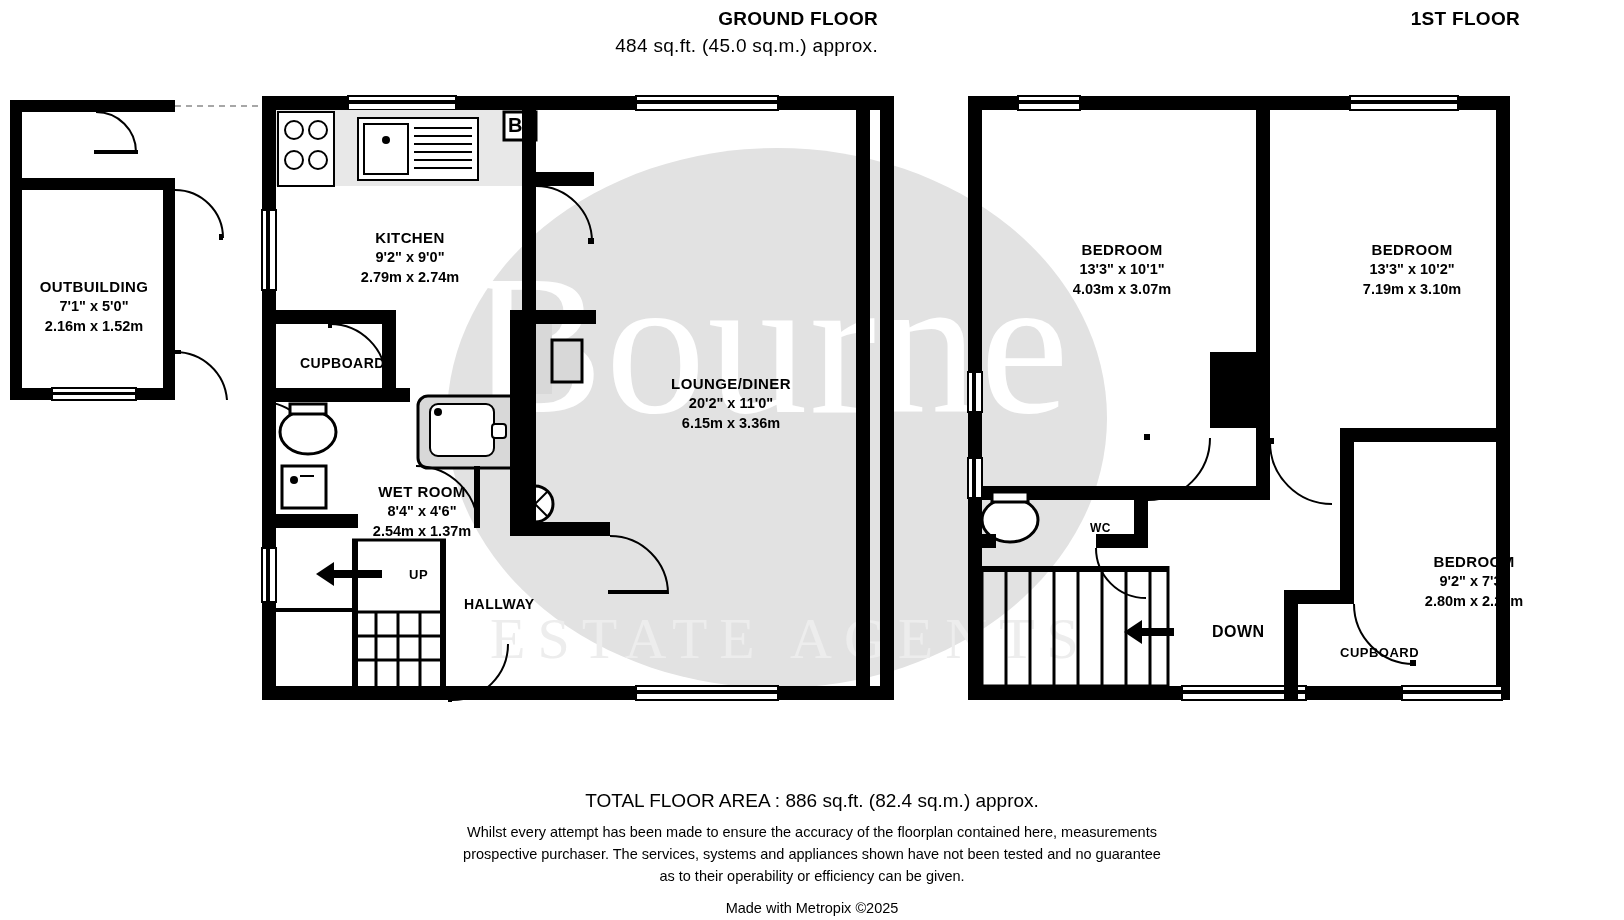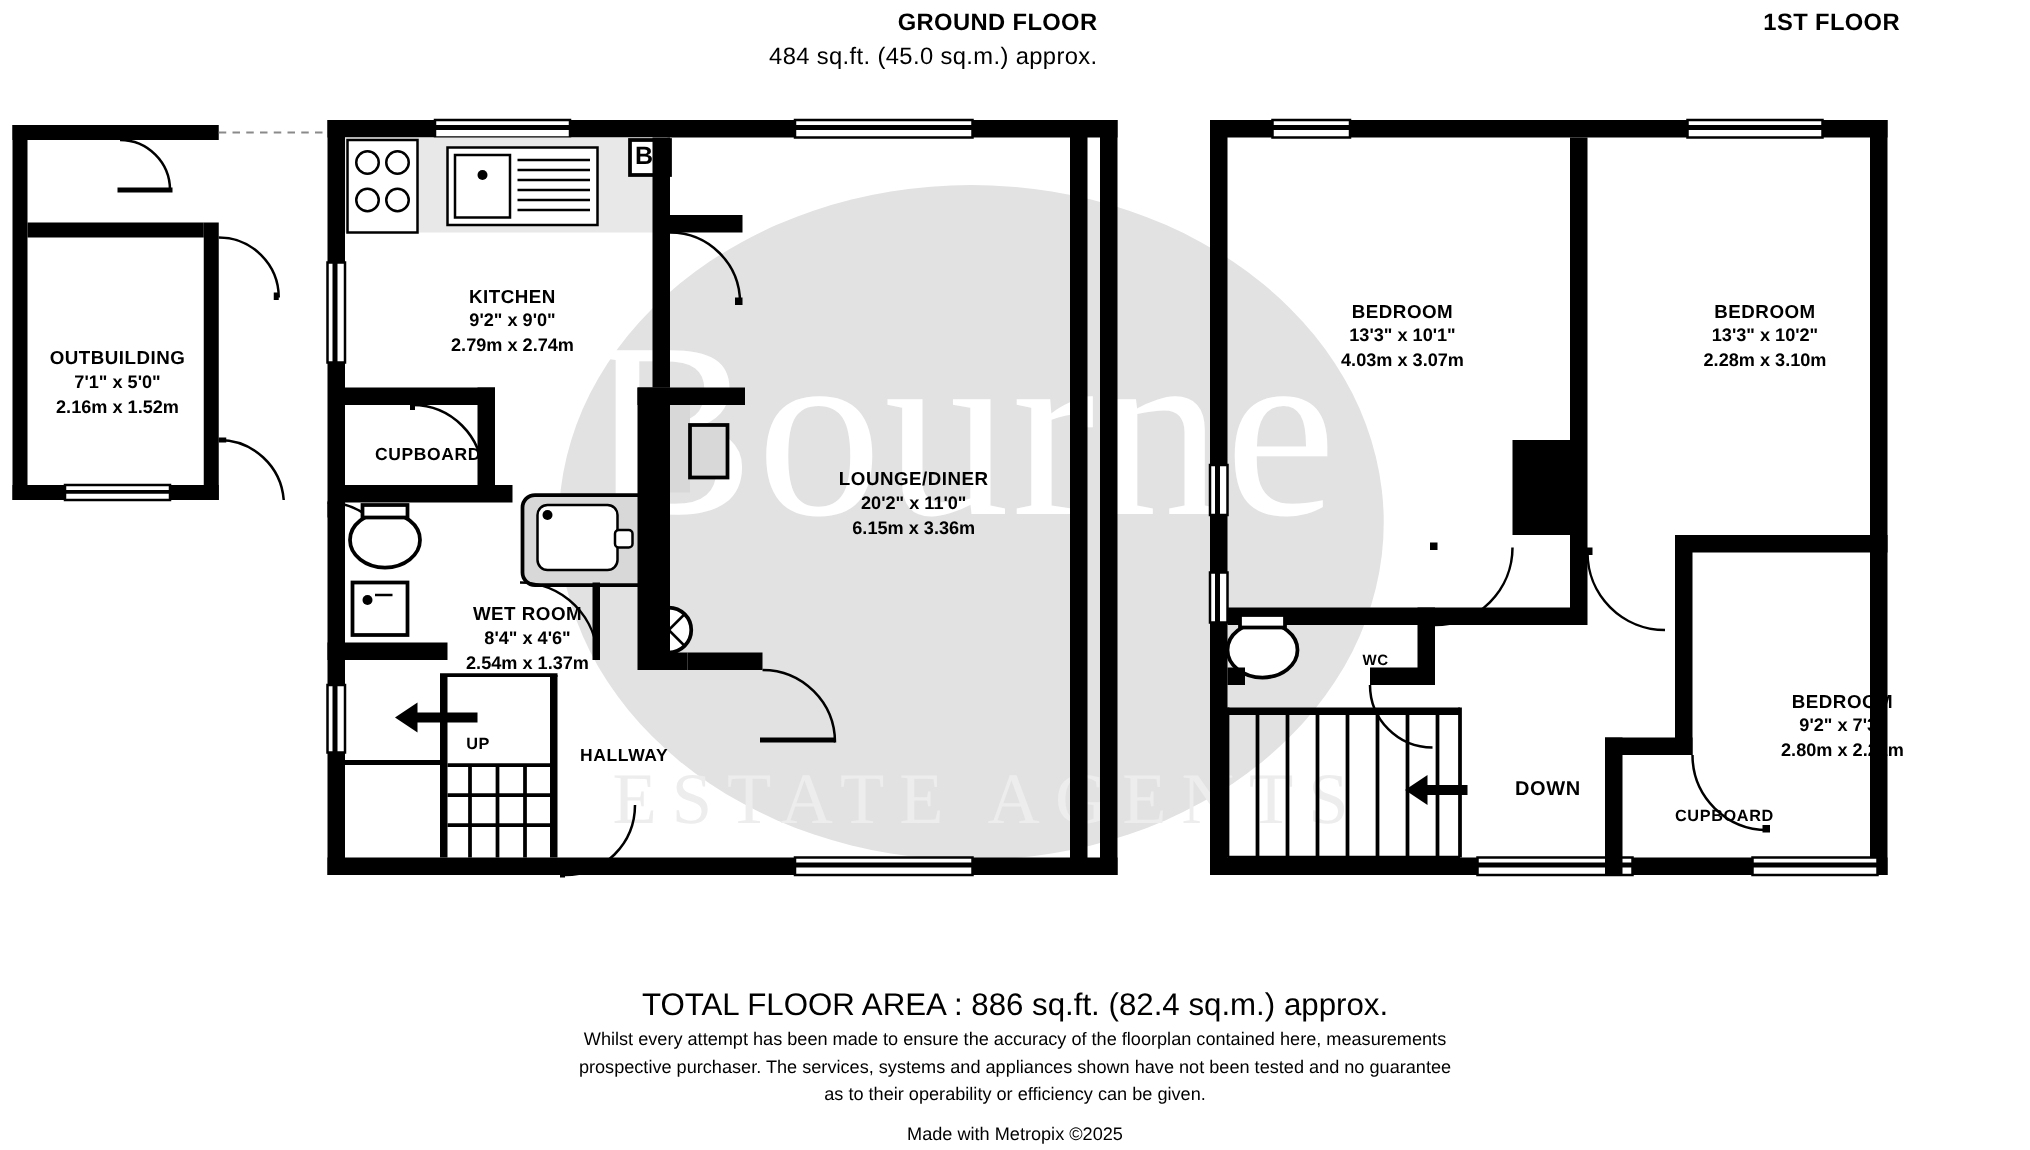--- a/index.html
+++ b/index.html
@@ -36,21 +36,21 @@
     letter-spacing:2px;
   }
   .wm-estate {
     position:absolute; left:490px; top:610px; width:620px;
     font-family:"Liberation Serif", serif;
     font-size:58px; color:#ededed; letter-spacing:12px;
     line-height:1;
   }
 
   .footer { position:absolute; left:0; width:1624px; text-align:center; }
-  .total { font-size:25px; top:790px; }
+  .total { font-size:19px; top:790px; }
   .disclaimer { font-size:14.5px; line-height:1.5; top:822px; color:#000; }
   .madewith { font-size:14.5px; top:900px; }
 
   svg { display:block; }
 </style>
 </head>
 <body>
 
 <div class="watermark">
   <div class="wm-ellipse"></div>
@@ -307,32 +307,32 @@
 
 <div class="room" style="left:1000px; top:240px; width:244px;">
   <div class="nm">BEDROOM</div>
   <div class="d1">13'3"  x 10'1"</div>
   <div class="d2">4.03m  x 3.07m</div>
 </div>
 
 <div class="room" style="left:1300px; top:240px; width:224px;">
   <div class="nm">BEDROOM</div>
   <div class="d1">13'3"  x 10'2"</div>
-  <div class="d2">2.28m  x 3.10m</div>
+  <div class="d2">7.19m  x 3.10m</div>
 </div>
 
 <div class="room" style="left:1362px; top:552px; width:224px;">
   <div class="nm">BEDROOM</div>
   <div class="d1">9'2"  x 7'3"</div>
   <div class="d2">2.80m  x 2.21m</div>
 </div>
 
 <div class="lbl" style="left:300px; top:355px;">CUPBOARD</div>
 <div class="lbl" style="left:464px; top:596px;">HALLWAY</div>
-<div class="lbl" style="left:373px; top:567px; font-size:13px;margin-top:20px;">UP</div>
+<div class="lbl" style="left:409px; top:567px; font-size:13px;">UP</div>
 <div class="lbl" style="left:508px; top:114px; font-size:20px;">B</div>
 <div class="lbl" style="left:1090px; top:521px; font-size:12px;">WC</div>
 <div class="lbl" style="left:1212px; top:623px; font-size:16px;">DOWN</div>
 <div class="lbl" style="left:1340px; top:645px; font-size:13px;">CUPBOARD</div>
 
 <div class="footer total">TOTAL FLOOR AREA : 886 sq.ft. (82.4 sq.m.) approx.</div>
 
 <div class="footer disclaimer">
   <div>Whilst every attempt has been made to ensure the accuracy of the floorplan contained here, measurements</div>
   <div>prospective purchaser. The services, systems and appliances shown have not been tested and no guarantee</div>

